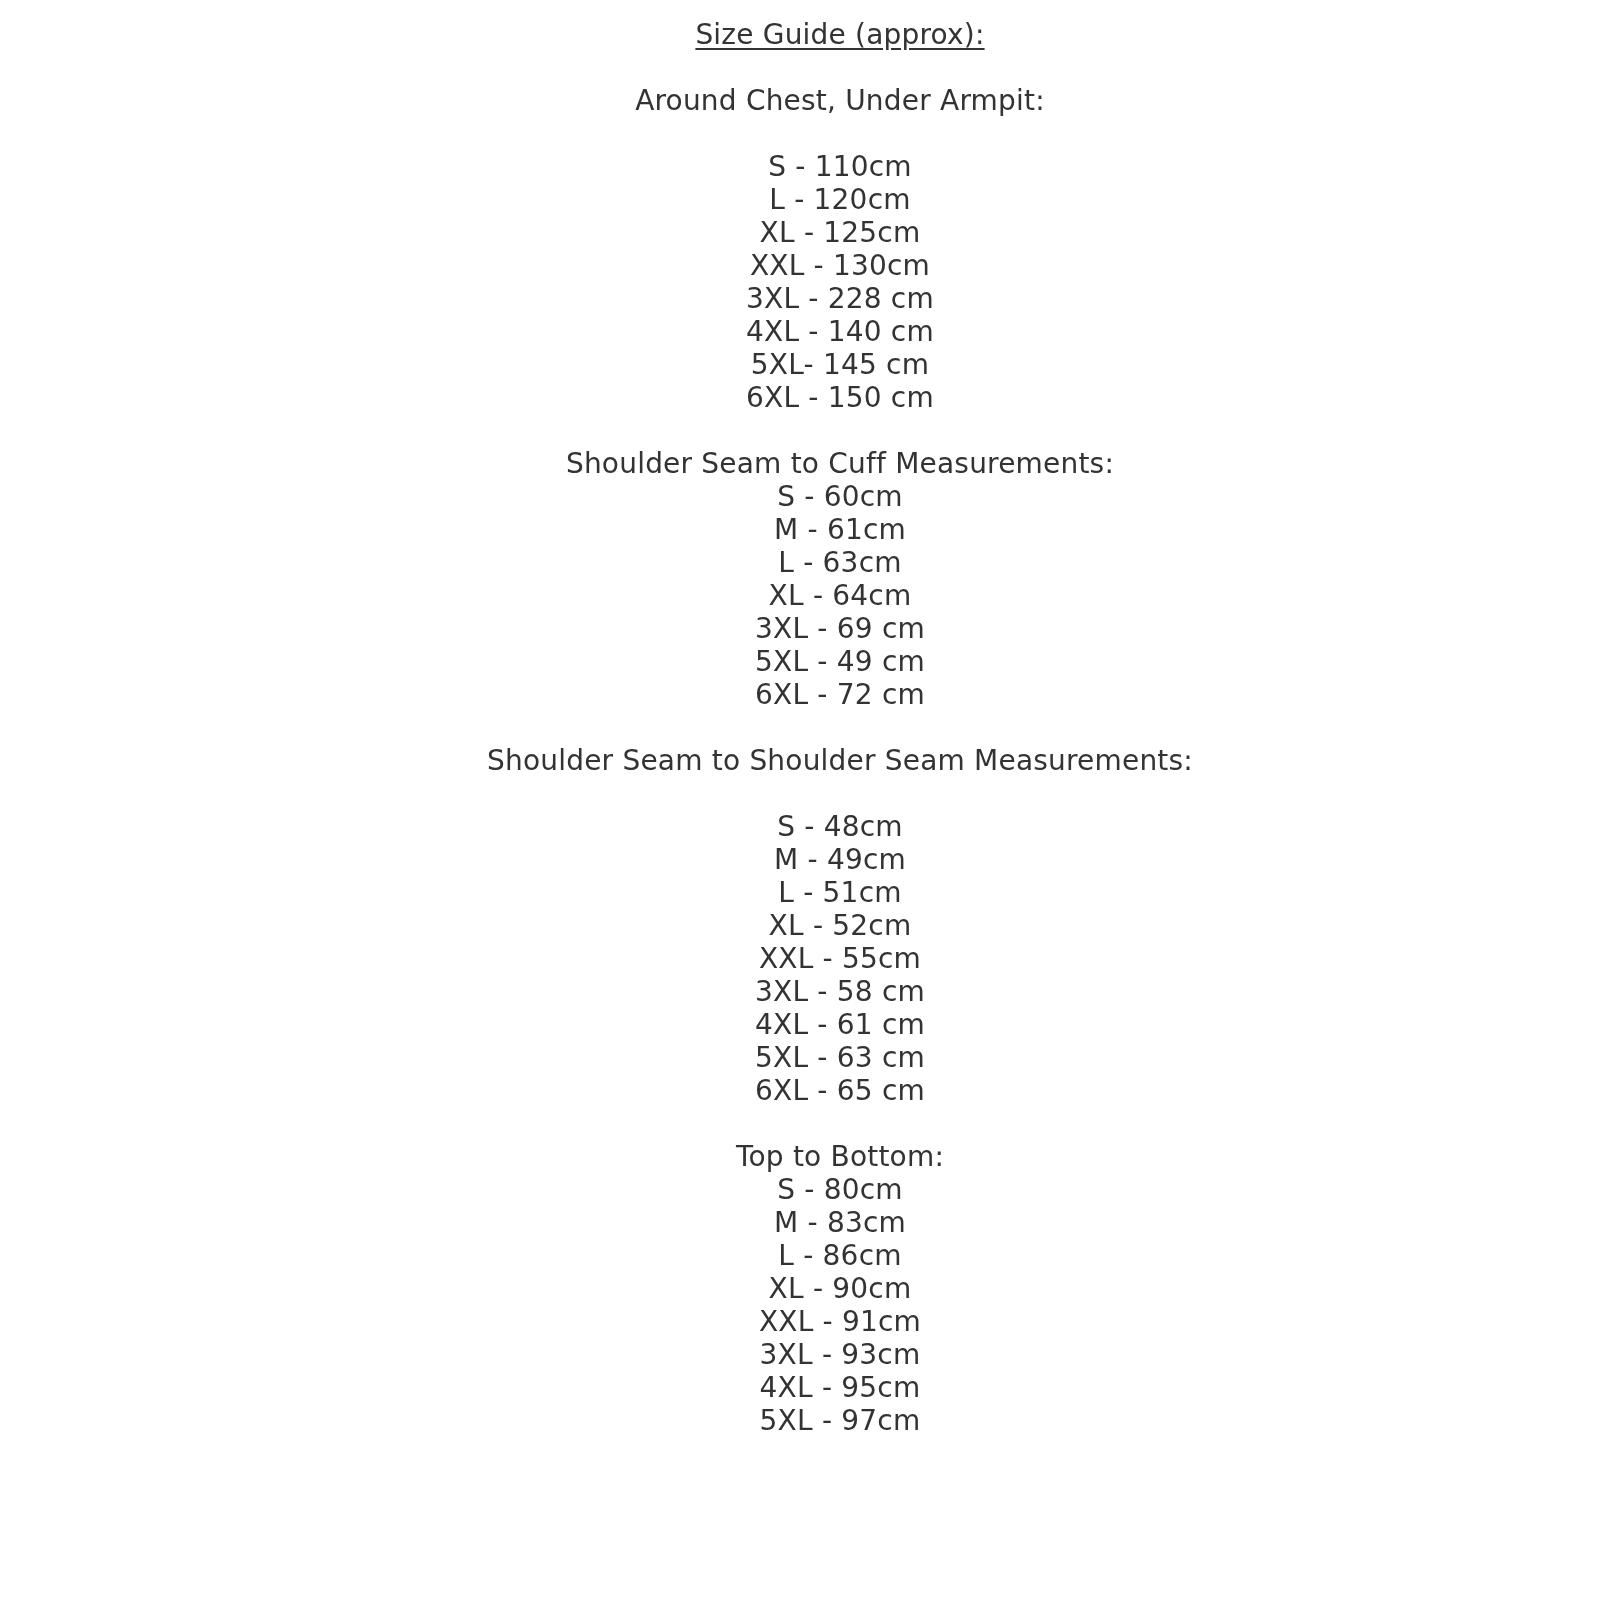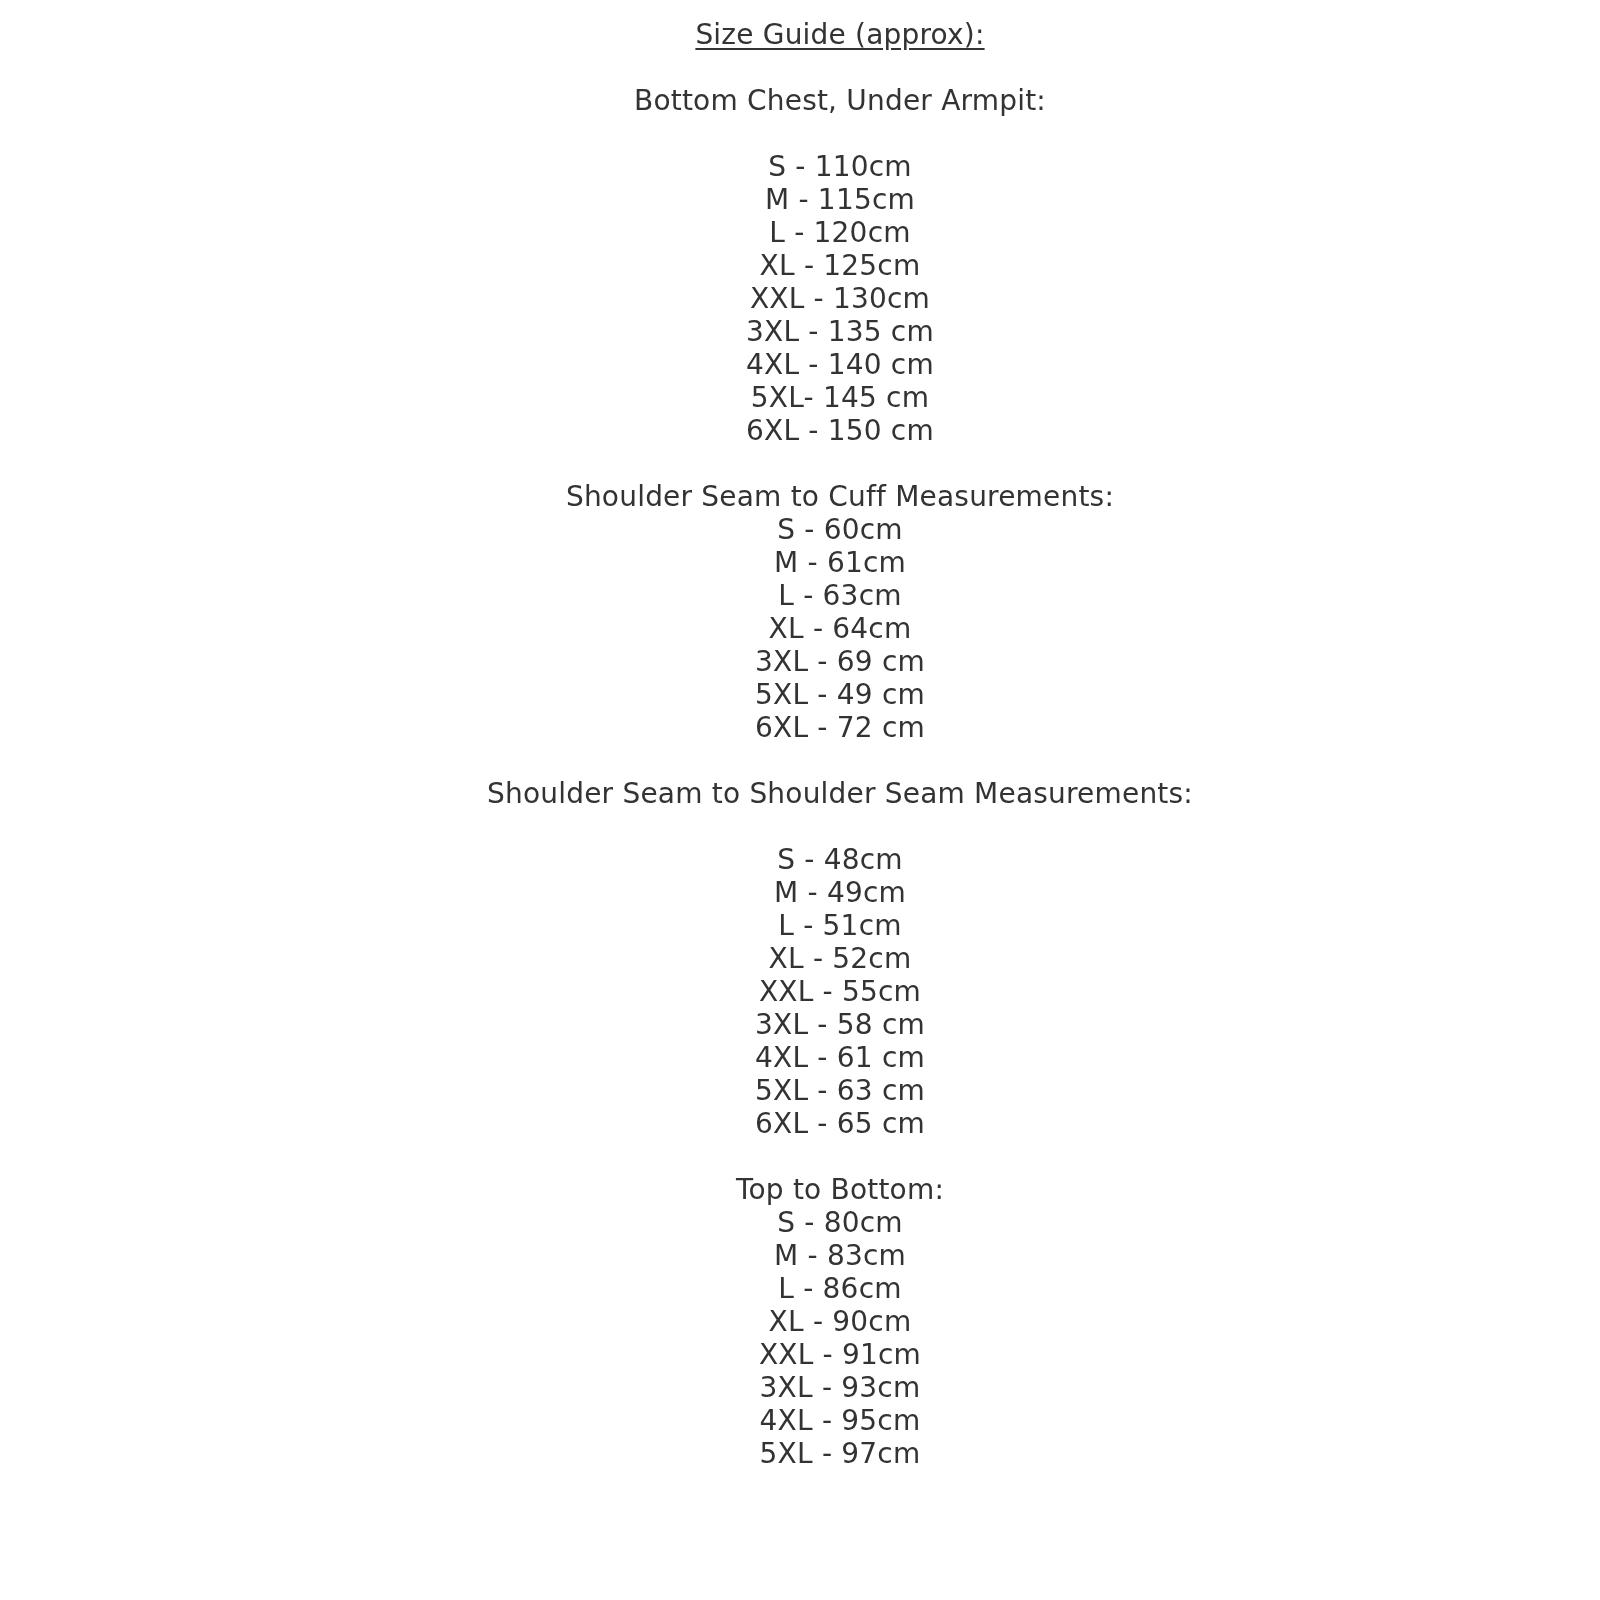--- a/index.html
+++ b/index.html
@@ -37,29 +37,28 @@
 </head>
 <body>
 
 <div class="doc">
 
   <div class="line title">Size Guide (approx):</div>
 
   <div class="blank"></div>
 
   <section>
-    <div class="line heading">Bottom Chest, Under Armpit:</div>
+    <div class="line heading">Around Chest, Under Armpit:</div>
     <div class="blank"></div>
     <div>
         <div class="line">S - 110cm</div>
-        <div class="line">M - 115cm</div>
         <div class="line">L - 120cm</div>
         <div class="line">XL - 125cm</div>
         <div class="line">XXL - 130cm</div>
-        <div class="line">3XL - 135 cm</div>
+        <div class="line">3XL - 228 cm</div>
         <div class="line">4XL - 140 cm</div>
         <div class="line">5XL- 145 cm</div>
         <div class="line">6XL - 150 cm</div>
       </div>
   </section>
 
   <div class="blank"></div>
 
   <section>
     <div class="line heading">Shoulder Seam to Cuff Measurements:</div>

